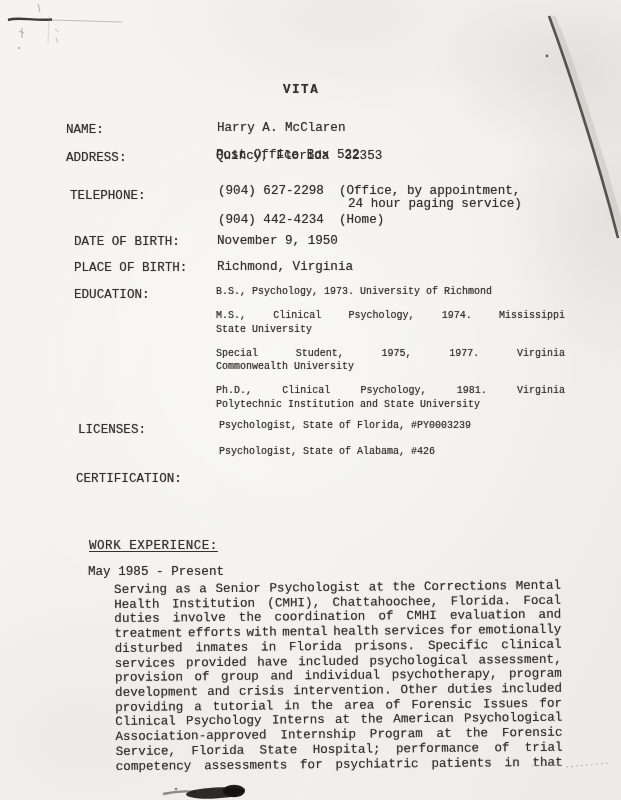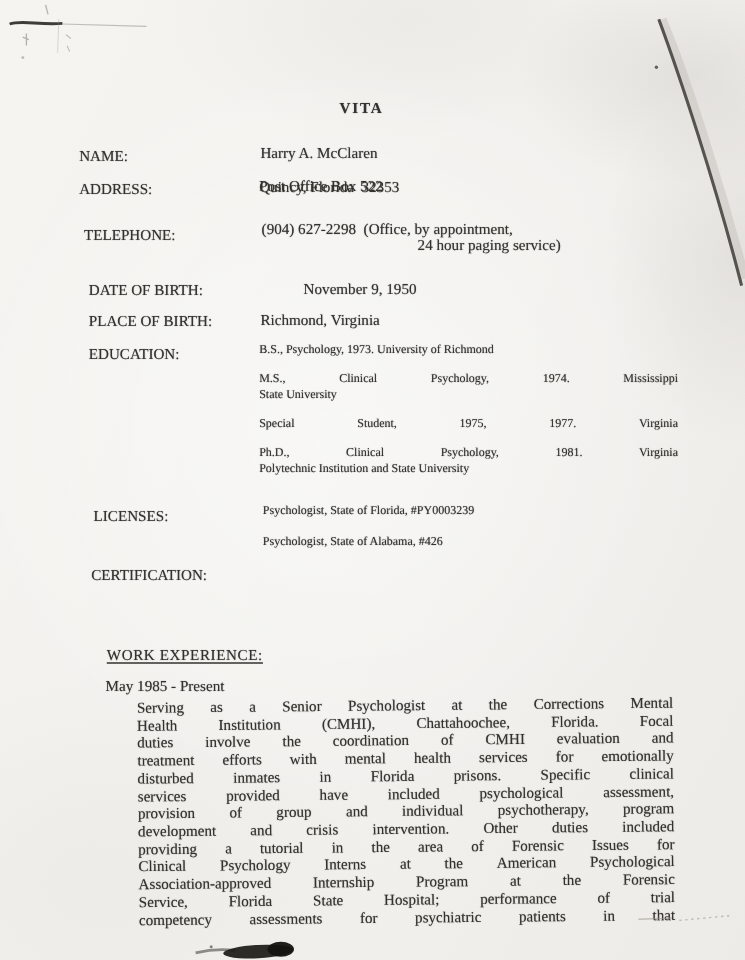--- a/index.html
+++ b/index.html
@@ -5,21 +5,21 @@
   html,body{margin:0;padding:0;background:#f1efec;}
   .scan{
     position:relative;width:621px;height:800px;overflow:hidden;
     background:
       radial-gradient(ellipse 200px 130px at 92% 8%,  rgba(110,105,95,0.12), transparent 70%),
       radial-gradient(ellipse 160px 220px at 99% 27%, rgba(110,105,95,0.10), transparent 70%),
       radial-gradient(ellipse 300px 140px at 55% 2%,  rgba(120,115,105,0.06), transparent 70%),
       radial-gradient(ellipse 340px 260px at 12% 92%, rgba(120,115,105,0.05), transparent 72%),
       radial-gradient(ellipse 420px 420px at 45% 45%, rgba(255,255,255,0.45), transparent 75%),
       linear-gradient(115deg,#f5f4f1 0%,#f2f1ee 55%,#edebe7 100%);
-    font-family:Liberation Serif, serif;
+    font-family:Liberation Mono, monospace;
     color:#33322e;
   }
   .txt{
     position:absolute;
     font-size:12.6px;line-height:13.3px;
     white-space:pre;
     text-shadow:0 0 0.9px rgba(51,50,46,0.6);
   }
   .title{font-weight:bold;letter-spacing:1.5px;}
   .heading{text-decoration:underline;text-underline-offset:2px;letter-spacing:0.5px;}
@@ -56,33 +56,35 @@
   <div class="txt" style="left:74px;top:262px;">PLACE OF BIRTH:</div>
   <div class="txt" style="left:74px;top:289px;text-align:right;">EDUCATION:</div>
   <div class="txt" style="left:78px;top:424px;">LICENSES:</div>
   <div class="txt" style="left:76px;top:473px;">CERTIFICATION:</div>
 
   <div class="txt" style="left:217px;top:122px;">Harry A. McClaren</div>
   <div class="txt" style="left:216px;top:149px;">Post Office Box 522</div>
   <div class="txt" style="left:216px;top:150px;">Quincy, Florida  32353</div>
   <div class="txt" style="left:218px;top:185px;">(904) 627-2298  (Office, by appointment,</div>
   <div class="txt" style="left:348px;top:198px;">24 hour paging service)</div>
-  <div class="txt" style="left:217px;top:235px;margin-left:36px;">November 9, 1950</div>
+  <div class="txt" style="left:218px;top:214px;">(904) 442-4234  (Home)</div>
+  <div class="txt" style="left:217px;top:235px;">November 9, 1950</div>
   <div class="txt" style="left:217px;top:261px;">Richmond, Virginia</div>
 
   <div class="block" style="left:216px;top:285px;width:349px;">
     <div class="edu-entry">
       <div class="edu-line">B.S., Psychology, 1973. University of Richmond</div>
     </div>
     <div class="edu-entry">
       <div class="edu-line jline"><span>M.S.,</span><span>Clinical</span><span>Psychology,</span><span>1974.</span><span>Mississippi</span></div>
       <div class="edu-line">State University</div>
     </div>
     <div class="edu-entry">
       <div class="edu-line jline"><span>Special</span><span>Student,</span><span>1975,</span><span>1977.</span><span>Virginia</span></div>
+      <div class="edu-line">Commonwealth University</div>
     </div>
     <div class="edu-entry">
       <div class="edu-line jline"><span>Ph.D.,</span><span>Clinical</span><span>Psychology,</span><span>1981.</span><span>Virginia</span></div>
       <div class="edu-line">Polytechnic Institution and State University</div>
     </div>
   </div>
 
   <div class="block" style="left:219px;top:419px;">
     <div class="stack-line lic-line">Psychologist, State of Florida, #PY0003239</div>
     <div class="stack-line lic-line">Psychologist, State of Alabama, #426</div>

